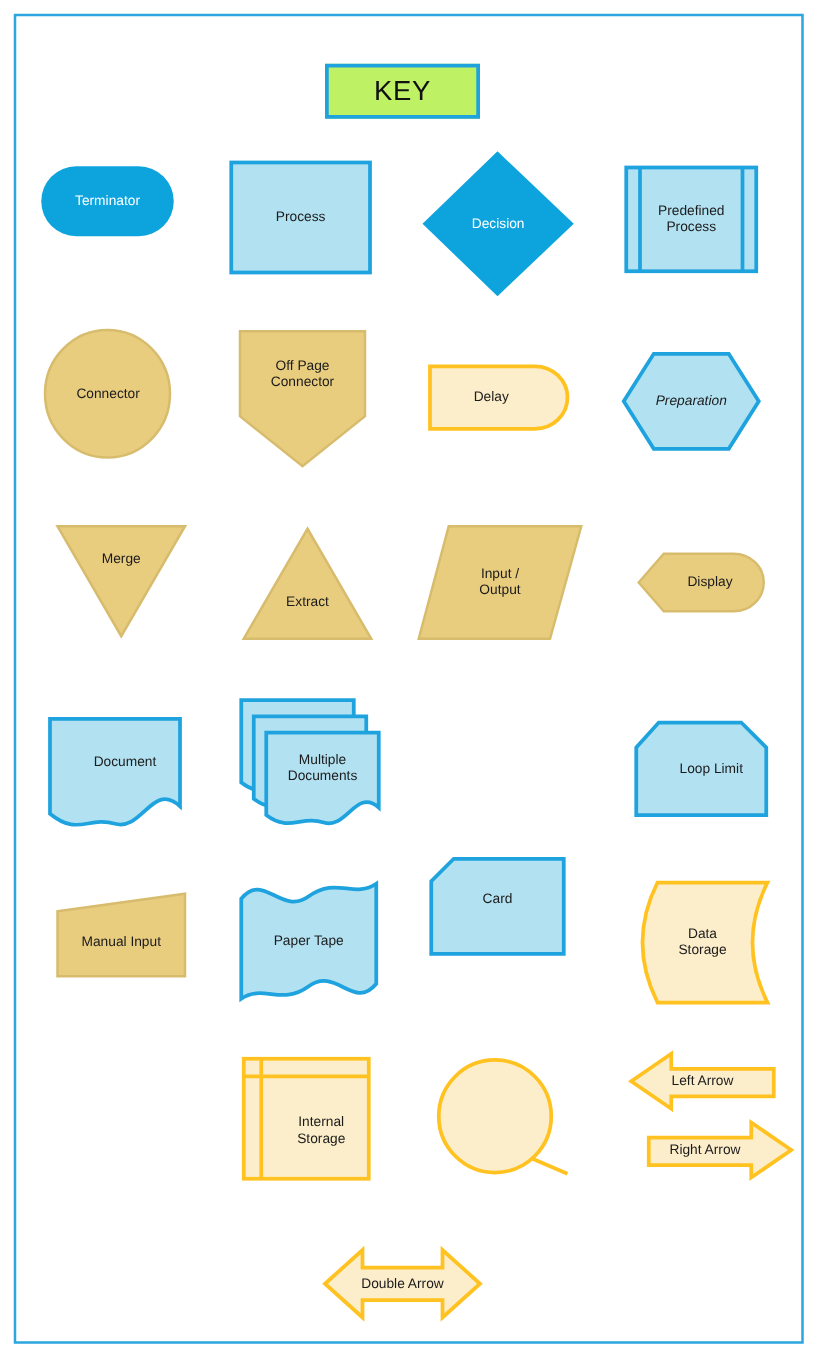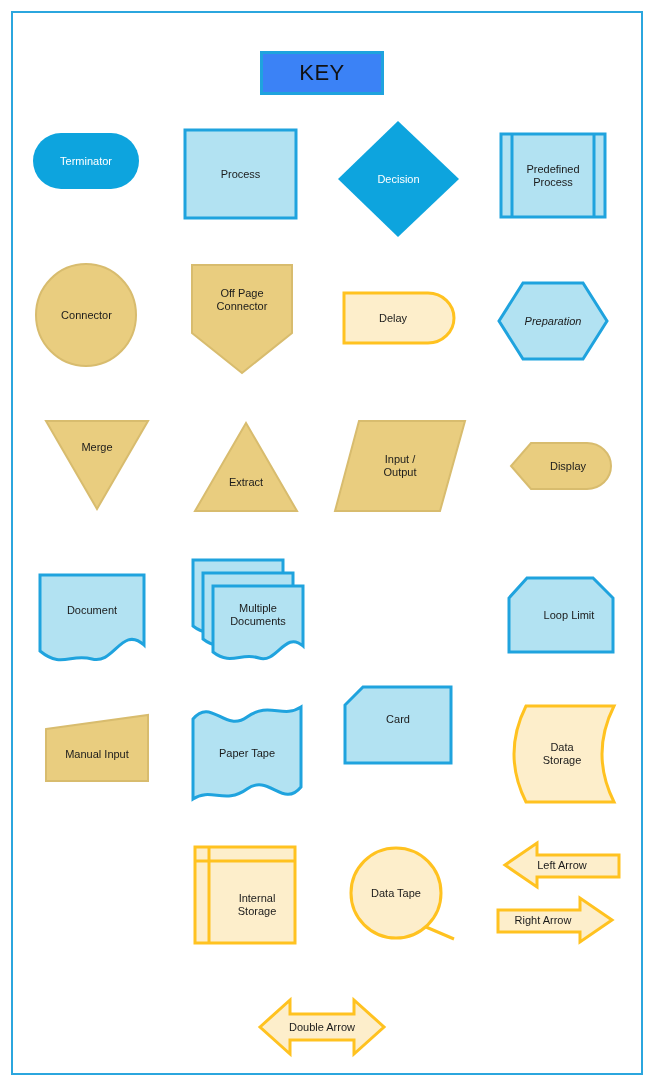--- a/index.html
+++ b/index.html
@@ -1,20 +1,20 @@
 <!DOCTYPE html>
 <html><head>
 <meta charset="utf-8">
 <style>
   html,body{margin:0;padding:0;background:#ffffff;}
   body{width:654px;height:1086px;font-family:"Liberation Sans",sans-serif;overflow:hidden;}
   #page{position:relative;width:654px;height:1086px;background:#ffffff;box-sizing:border-box;}
   #frame{position:absolute;left:11px;top:11px;width:632px;height:1064px;border:2px solid #2BA6DE;box-sizing:border-box;background:#ffffff;}
 
-  .key-box{position:absolute;left:247px;top:38px;width:124px;height:44px;border:3px solid #1FA3DE;background:#3b82f6;box-sizing:border-box;display:flex;align-items:center;justify-content:center;}
+  .key-box{position:absolute;left:247px;top:38px;width:124px;height:44px;border:3px solid #1FA3DE;background:#bef264;box-sizing:border-box;display:flex;align-items:center;justify-content:center;}
   .key-box span{font-size:22px;color:#111;letter-spacing:.5px;}
 
   .cell{position:absolute;}
   .lbl{position:absolute;left:0;top:0;width:100%;height:100%;display:flex;align-items:center;justify-content:center;text-align:center;font-size:11px;line-height:13px;color:#1b1b1b;pointer-events:none;white-space:pre-line;}
   .lbl.white{color:#ffffff;font-weight:normal;}
   svg{display:block;overflow:visible;}
 </style>
 </head>
 <body>
 
@@ -111,21 +111,21 @@
       <svg width="104" height="50" viewBox="0 0 104 50">
         <path d="M22,2 L78,2 A24,23 0 0 1 78,48 L22,48 L2,25 Z" fill="#E9CD7F" stroke="#D8BC6E" stroke-width="2"></path>
       </svg>
       <div class="lbl" style="left:14px;width:90px;">Display</div>
     </div>
 
     <div class="cell" style="left:25px;top:560px;width:108px;height:90px;">
       <svg width="108" height="90" viewBox="0 0 108 90">
         <path d="M2,2 L106,2 L106,72 C84,52 76,92 54,86 C32,80 24,96 2,78 Z" fill="#B2E2F2" stroke="#1FA3DE" stroke-width="3"></path>
       </svg>
-      <div class="lbl" style="height:74px;">Document</div>
+      <div class="lbl" style="height:74px;padding-left:8px;">Document</div>
     </div>
 
     <div class="cell" style="left:178px;top:545px;width:114px;height:105px;">
       <svg width="114" height="105" viewBox="0 0 114 105">
         <path d="M2,2 L92,2 L92,62 C74,46 66,80 48,74 C30,68 20,82 2,68 Z" fill="#B2E2F2" stroke="#1FA3DE" stroke-width="3"></path>
         <path d="M12,15 L102,15 L102,75 C84,59 76,93 58,87 C40,81 30,95 12,81 Z" fill="#B2E2F2" stroke="#1FA3DE" stroke-width="3"></path>
         <path d="M22,28 L112,28 L112,88 C94,72 86,106 68,100 C50,94 40,108 22,94 Z" fill="#B2E2F2" stroke="#1FA3DE" stroke-width="3"></path>
       </svg>
       <div class="lbl" style="left:22px;top:28px;width:90px;height:58px;">Multiple
 Documents</div>
@@ -177,31 +177,30 @@
       </svg>
       <div class="lbl" style="left:12px;top:10px;">Internal
 Storage</div>
     </div>
 
     <div class="cell" style="left:335px;top:832px;width:108px;height:100px;">
       <svg width="108" height="100" viewBox="0 0 108 100">
         <circle cx="48" cy="48" r="45" fill="#FDEECB" stroke="#FFC220" stroke-width="3"></circle>
         <path d="M78,82 L106,94" fill="none" stroke="#FFC220" stroke-width="3"></path>
       </svg>
-      <div class="lbl" style="left:0;top:0;width:96px;height:96px;">Data Tape</div>
     </div>
 
     <div class="cell" style="left:490px;top:828px;width:118px;height:48px;">
       <svg width="118" height="48" viewBox="0 0 118 48">
         <polygon points="2,24 34,2 34,14 116,14 116,36 34,36 34,46" fill="#FDEECB" stroke="#FFC220" stroke-width="3"></polygon>
       </svg>
       <div class="lbl" style="left:12px;width:94px;">Left Arrow</div>
     </div>
 
-    <div class="cell" style="left:483px;top:883px;width:118px;height:48px;">
+    <div class="cell" style="left:504px;top:883px;width:118px;height:48px;">
       <svg width="118" height="48" viewBox="0 0 118 48">
         <polygon points="116,24 84,2 84,14 2,14 2,36 84,36 84,46" fill="#FDEECB" stroke="#FFC220" stroke-width="3"></polygon>
       </svg>
       <div class="lbl" style="left:0;width:94px;">Right Arrow</div>
     </div>
 
     <div class="cell" style="left:245px;top:985px;width:128px;height:58px;">
       <svg width="128" height="58" viewBox="0 0 128 58">
         <polygon points="2,29 32,2 32,16 96,16 96,2 126,29 96,56 96,42 32,42 32,56" fill="#FDEECB" stroke="#FFC220" stroke-width="3"></polygon>
       </svg>

